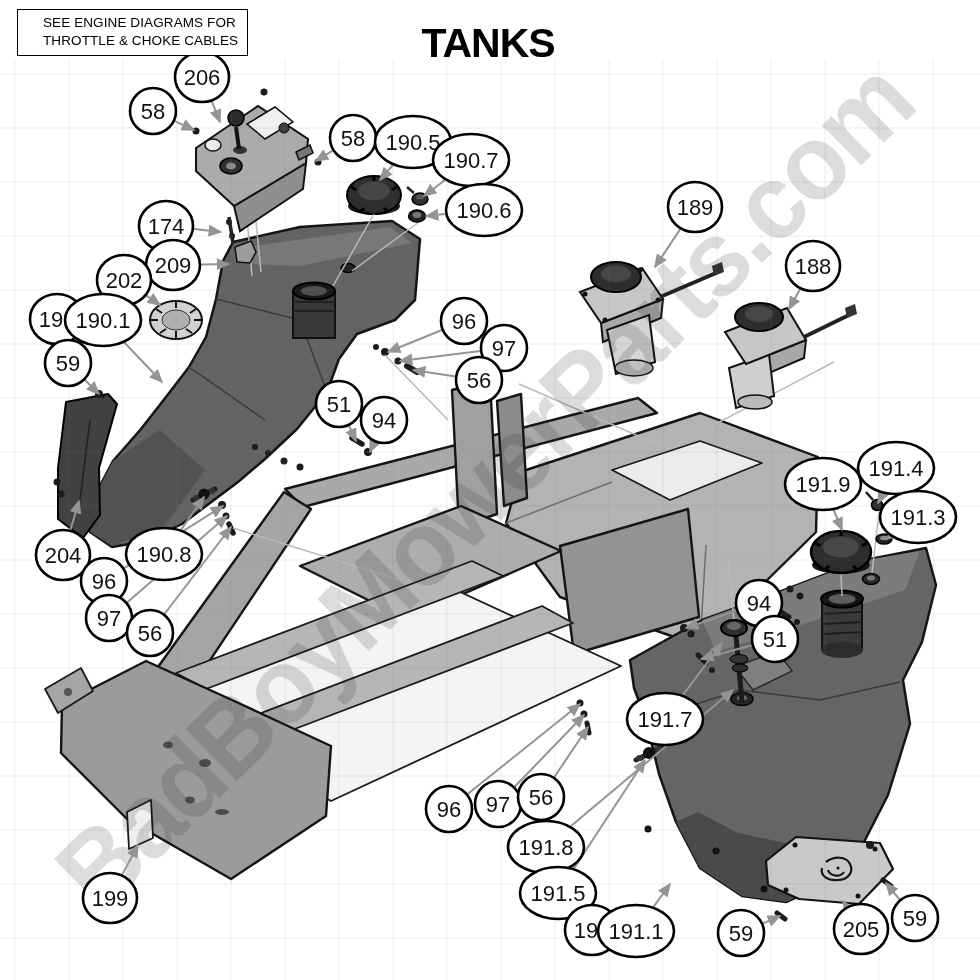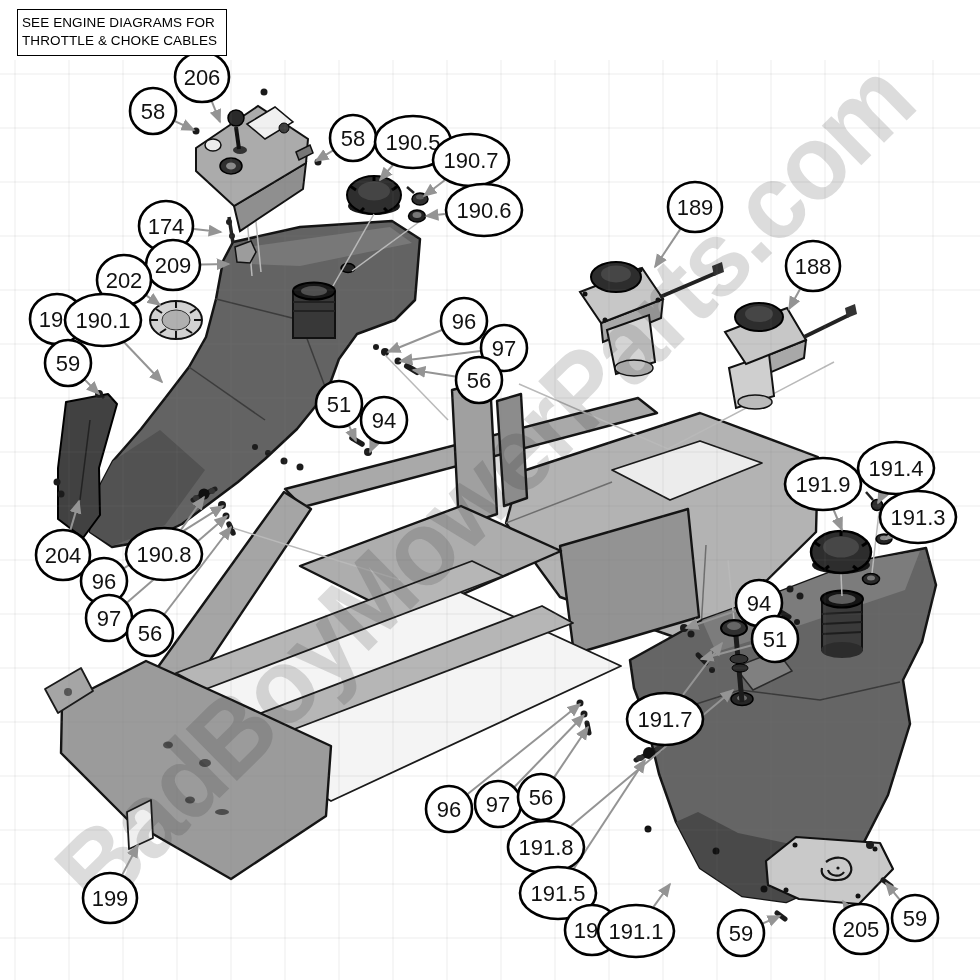--- a/index.html
+++ b/index.html
@@ -1,20 +1,20 @@
 <!DOCTYPE html>
 <html><head>
 <meta charset="utf-8">
 <style>
   html,body{margin:0;padding:0;background:#ffffff;}
   .stage{position:relative;width:980px;height:980px;overflow:hidden;background:#ffffff;
          font-family:"Liberation Sans",sans-serif;}
   .stage svg{position:absolute;left:0;top:0;}
   .note-box{position:absolute;left:17px;top:9px;background:#fff;border:1.6px solid #000;
-            padding:4px 9px 5px 4px;font-size:13.5px;line-height:1.35;color:#000;
+            padding:4px 9px 5px 25px;font-size:13.5px;line-height:1.35;color:#000;
             letter-spacing:.1px;white-space:nowrap;z-index:4;}
   .note-box span{display:block;}
   .page-title{position:absolute;left:488px;top:20px;transform:translateX(-50%);
               font-size:41px;font-weight:800;letter-spacing:-1px;color:#000;z-index:4;
               font-family:"Liberation Sans",sans-serif;}
   .leader{stroke:#949494;stroke-width:2;fill:none;}
   .bubble{fill:#ffffff;stroke:#000000;stroke-width:2.6;}
   .bubble-label{font-family:"Liberation Sans",sans-serif;font-size:22px;fill:#111;
                 text-anchor:middle;}
   .wm{font-family:"Liberation Sans",sans-serif;font-weight:bold;
@@ -27,20 +27,21 @@
 </head>
 <body>
 
 <div class="stage">
 
   <div class="note-box">
     <span>SEE ENGINE DIAGRAMS FOR</span>
     <span>THROTTLE &amp; CHOKE CABLES</span>
   </div>
 
+  <div class="page-title">TANKS</div>
 
   <svg id="diagram" width="980" height="980" viewBox="0 0 980 980">
     <defs>
       <marker id="arrow" markerWidth="7" markerHeight="7" refX="6.2" refY="3" orient="auto">
         <path d="M0,0 L7,3 L0,6 Z" fill="#949494"></path>
       </marker>
     </defs>
 
     <g>
       <polygon class="outl" points="285,489 638,398 657,413 303,507" fill="#a9a9a9"></polygon>

